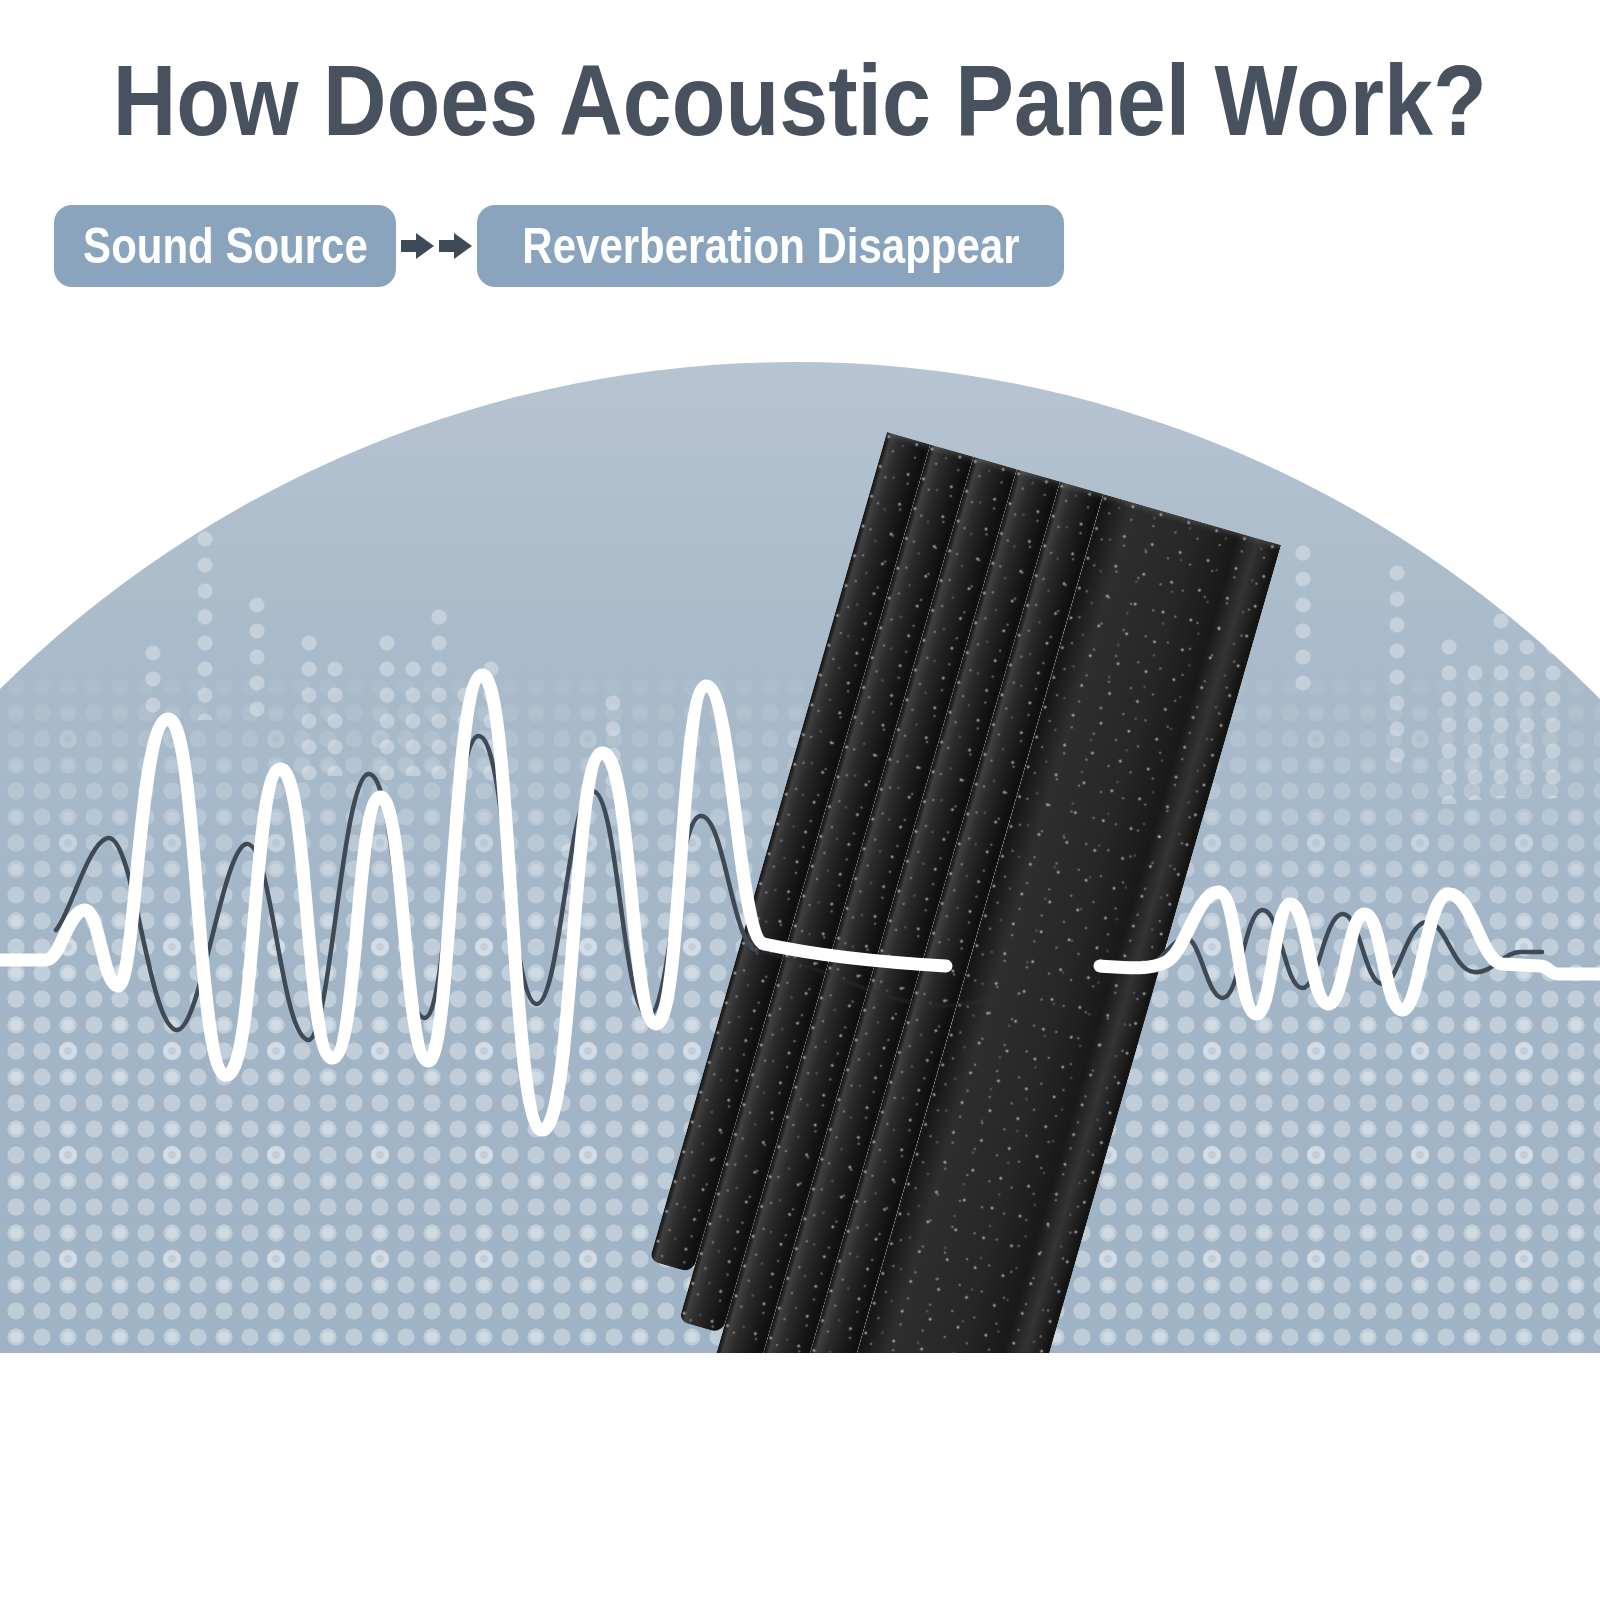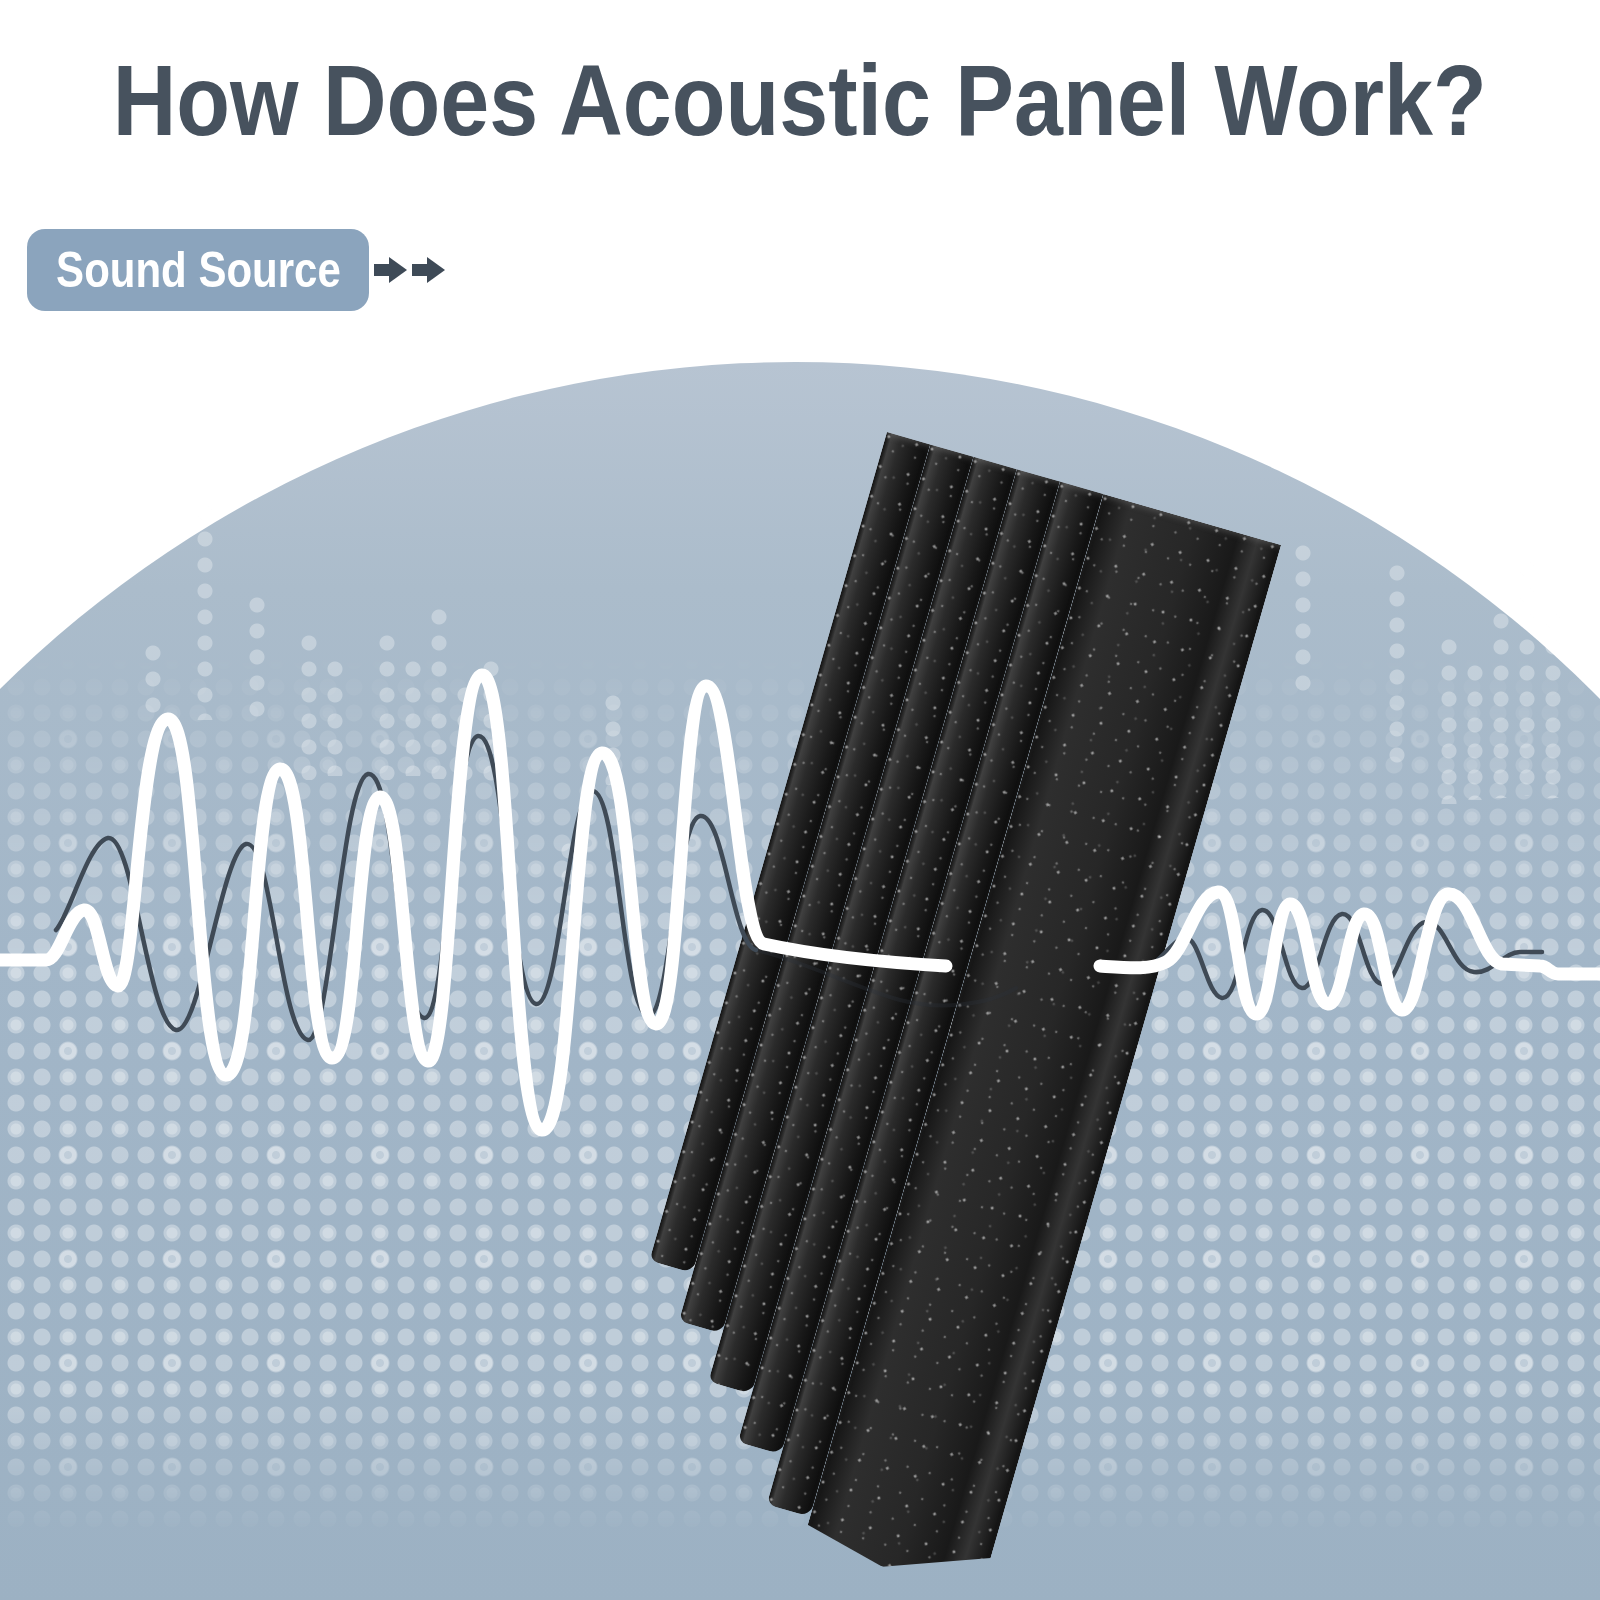--- a/index.html
+++ b/index.html
@@ -1,28 +1,28 @@
 <!DOCTYPE html>
 <html><head>
 <meta charset="utf-8">
 <style>
   html,body{margin:0;padding:0;background:#ffffff;}
   .stage{
-    position:relative;width:1600px;height:1600px;overflow:hidden;background:#ffffff;
+    position:relative;width:1600px;height:1353px;overflow:hidden;background:#ffffff;
     font-family:"Liberation Sans","DejaVu Sans",sans-serif;
   }
   
   .page-title{
     position:absolute;left:0;right:0;top:48px;text-align:center;z-index:8;
     color:#47525e;font-weight:700;font-size:100px;line-height:1.05;white-space:nowrap;
   }
   .page-title .cond{display:inline-block;transform:scaleX(.88);transform-origin:center;}
   .flow-row{
-    position:absolute;left:27px;top:205px;height:82px;z-index:8;
-    display:flex;align-items:center;gap:5px;margin-top:24px;
+    position:absolute;left:54px;top:205px;height:82px;z-index:8;
+    display:flex;align-items:center;gap:5px;
   }
   .flow-box{
     height:82px;border-radius:18px;background:#8ba4bd;
     display:flex;align-items:center;justify-content:center;flex:0 0 auto;
   }
   .flow-box.b1{width:342px}
   .flow-box.b2{width:450px}
   .flow-box.b3{width:587px}
   .flow-box .lbl{
     display:inline-block;transform:scaleX(.84);transform-origin:center;
@@ -149,15 +149,18 @@
   <div class="page-title">
     <span class="cond">How Does Acoustic Panel Work?</span>
   </div>
 
   <div class="flow-row">
     <div class="flow-box b1">
       <span class="lbl">Sound Source</span>
     </div>
     <div class="flow-arrow"></div>
     <div class="flow-arrow"></div>
+    <div class="flow-box b3">
+      <span class="lbl">Reverberation Disappear</span>
+    </div>
   </div>
 
 </div>
 
 </body></html>

